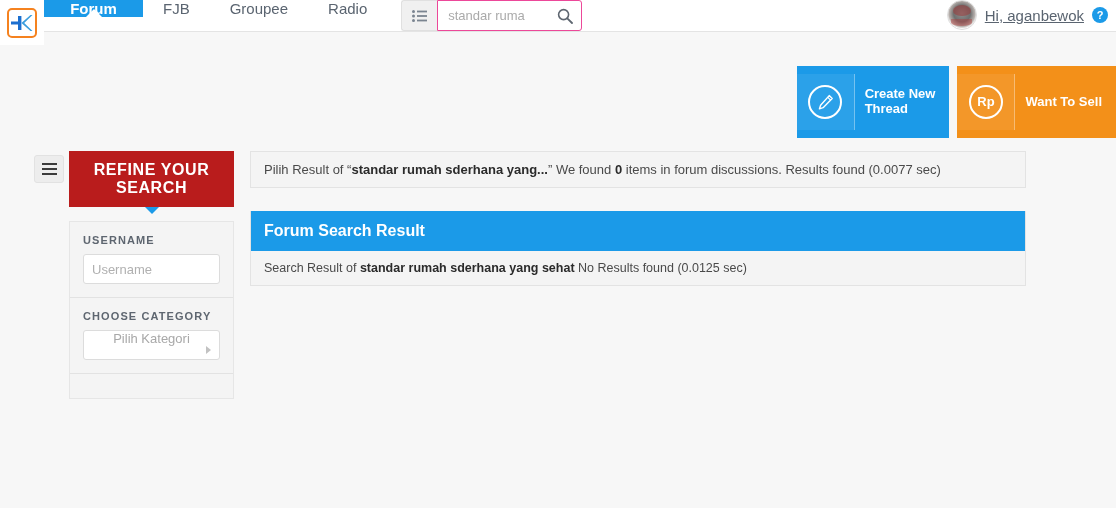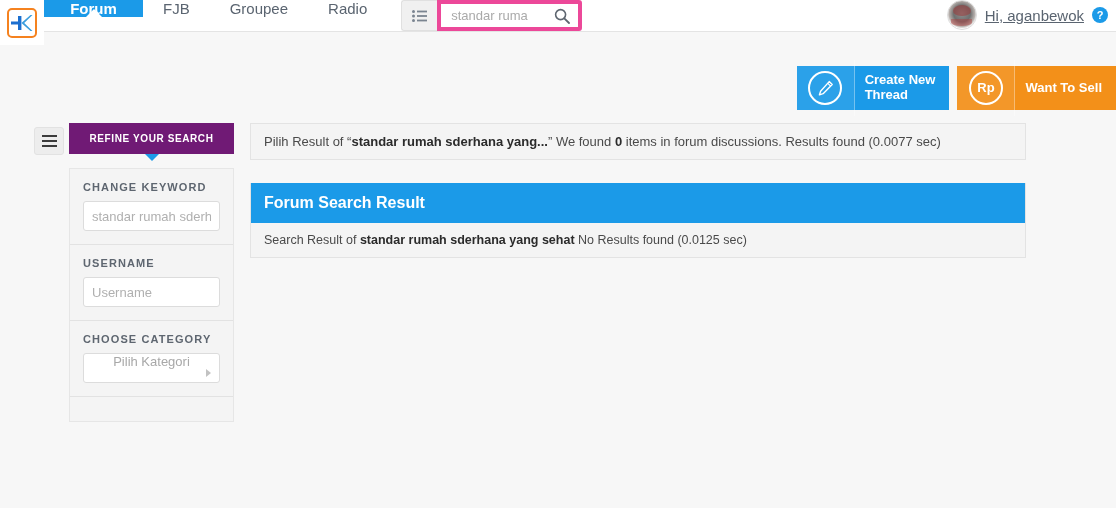--- a/index.html
+++ b/index.html
@@ -72,21 +72,21 @@
     border-right: none;
     border-radius: 3px 0 0 3px;
     display: flex; align-items: center; justify-content: center;
     cursor: pointer;
   }
   .search-field {
     display: flex; align-items: center;
     height: 31px;
     width: 145px;
     background: #fff;
-    border: 4px solid #ec4899;
+    border: 1px solid #ec4899;
     border-radius: 0 3px 3px 0;
     padding: 0 8px;
   }
   .search-field input {
     border: none; outline: none;
     flex: 1;
     min-width: 0;
     font-size: 13px;
     color: #999;
     font-family: "Liberation Sans", sans-serif;
@@ -144,21 +144,21 @@
   }
 
   
   .action-row {
     display: flex; justify-content: flex-end;
     padding-top: 34px;
     padding-right: 0;
   }
   .action-btn {
     display: flex; align-items: center;
-    height: 44px;
+    height: 72px;
     color: #fff;
     cursor: pointer;
     font-weight: bold;
     font-size: 13px;
     line-height: 1.15;
   }
   .action-btn .ab-icon {
     width: 58px; height: 56px;
     display: flex; align-items: center; justify-content: center;
     flex: 0 0 auto;
@@ -202,23 +202,23 @@
   .ham-btn span { display: block; width: 15px; height: 2px; background: #3b3b3b; }
 
   
   .sidebar {
     width: 165px;
     margin-left: 5px;
     flex: 0 0 auto;
   }
   .refine-header {
     position: relative;
-    background: #701a75;
+    background: #b91c1c;
     color: #fff;
-    font-size: 10px;
+    font-size: 16px;
     font-weight: bold;
     letter-spacing: .6px;
     text-align: center;
     padding: 10px 4px;
   }
   .refine-header .caret-down-blue {
     position: absolute;
     bottom: -7px; left: 50%;
     transform: translateX(-50%);
     width: 0; height: 0;
@@ -417,24 +417,20 @@
   </div>
 
   <div class="sidebar">
     <div class="refine-header">
       <span>REFINE YOUR SEARCH</span>
       <span class="caret-down-blue"></span>
     </div>
 
     <div class="refine-body">
 
-      <div class="filter-block">
-        <div class="filter-label">CHANGE KEYWORD</div>
-        <input class="filter-input" type="text" placeholder="standar rumah sderh" style="">
-      </div>
 
       <div class="filter-block">
         <div class="filter-label">USERNAME</div>
         <input class="filter-input" type="text" placeholder="Username" style="">
       </div>
 
       <div class="filter-block">
         <div class="filter-label">CHOOSE CATEGORY</div>
         <div class="filter-select">
           <span>Pilih Kategori</span>

